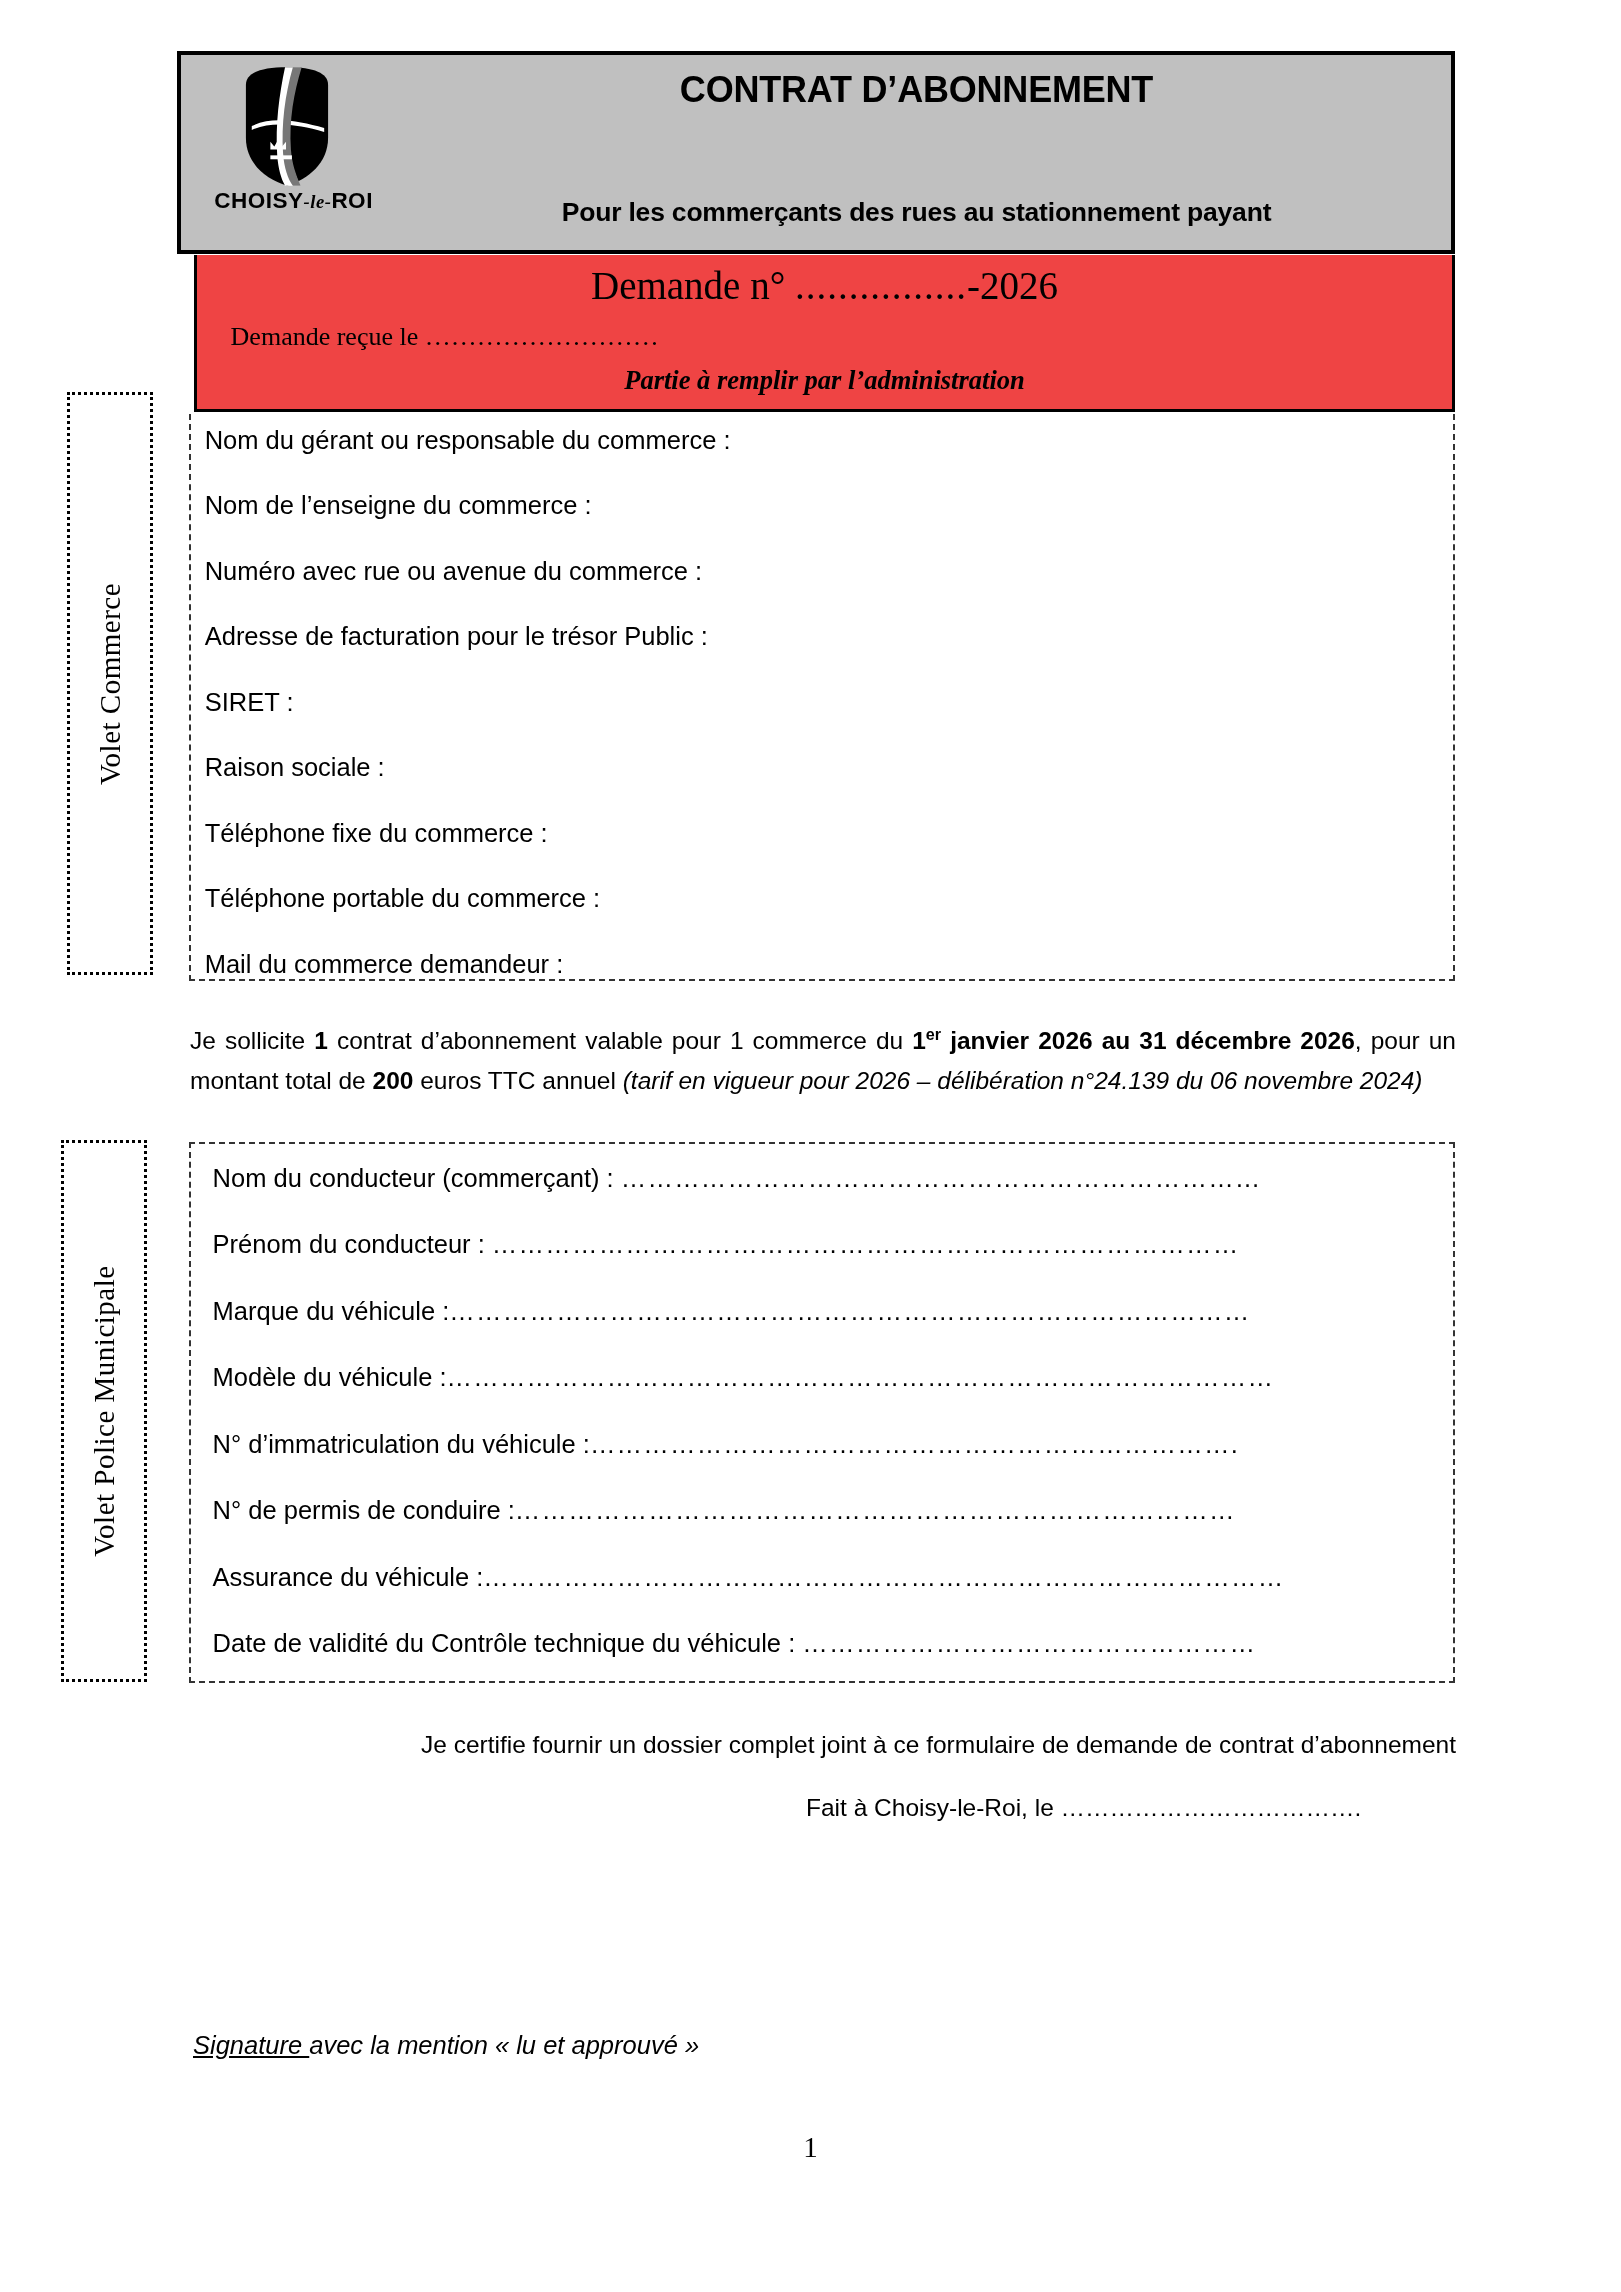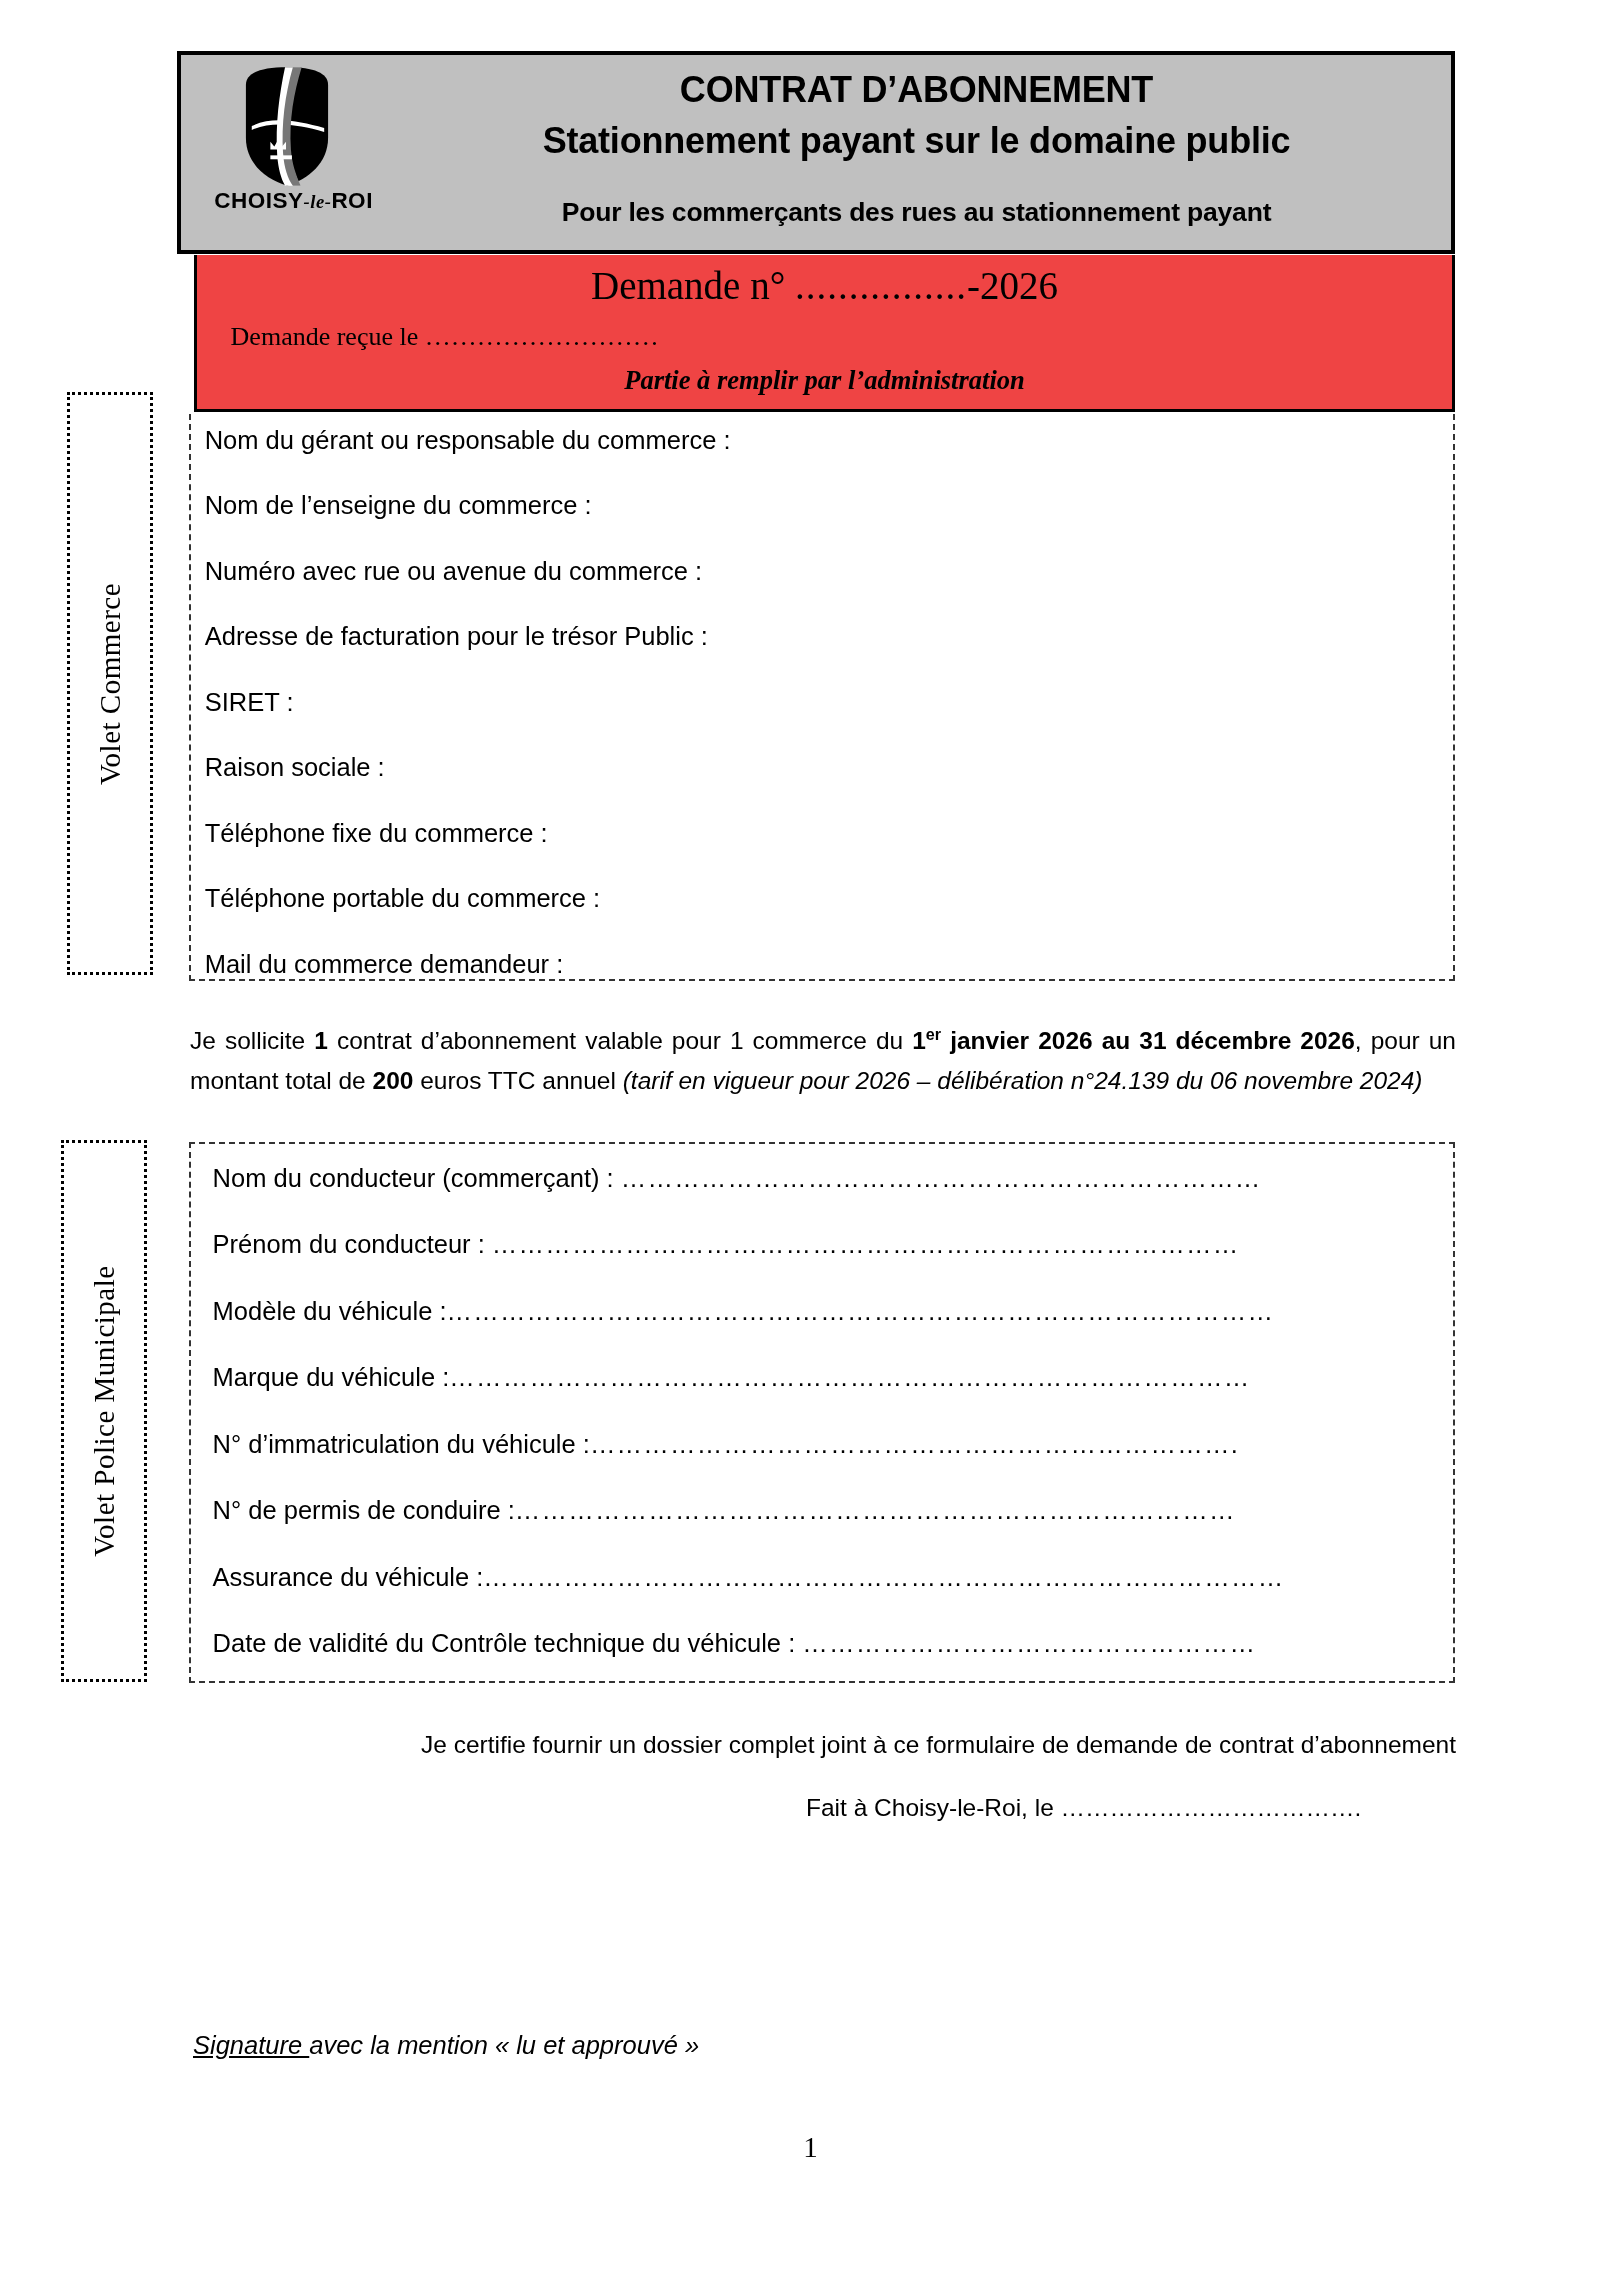--- a/index.html
+++ b/index.html
@@ -261,21 +261,20 @@
         <path d="M52 2 C44 30 40 60 42 90 C43 105 47 116 52 123 L60 123 C55 112 51 100 50 86 C48 56 53 28 61 2 Z" fill="#777777"></path>
         <rect x="29" y="92" width="22" height="4" fill="#ffffff"></rect>
         <path d="M29 86 L29 78 L33 83 L37 76 L41 83 L45 78 L45 86 Z" fill="#ffffff"></path>
       </svg>
       <div class="logo-text">
         <span>CHOISY</span><span class="le">-le-</span><span>ROI</span>
       </div>
     </div>
 
     <div class="title-1">CONTRAT D’ABONNEMENT</div>
-    <div class="title-2">Stationnement payant sur le domaine public</div>
     <div class="title-3">Pour les commerçants des rues au stationnement payant</div>
   </div>
 
   <div class="demande-box">
     <div class="demande-title">
       <span>Demande n° </span><span class="dots">................</span><span>-2026</span>
     </div>
     <div class="demande-recue">Demande reçue le ………………………</div>
     <div class="demande-partie">Partie à remplir par l’administration</div>
   </div>
@@ -300,22 +299,22 @@
     <span>Je sollicite </span><b>1</b><span> contrat d’abonnement valable pour 1 commerce du </span><b><span>1</span><sup>er</sup><span> janvier 2026 au 31 décembre 2026</span></b><span>, pour un montant total de </span><b>200</b><span> euros TTC annuel </span><i>(tarif en vigueur pour 2026 – délibération n°24.139 du 06 novembre 2024)</i>
   </div>
 
   <div class="volet-tab" id="volet-police-tab">
     <span class="vlabel">Volet Police Municipale</span>
   </div>
 
   <div class="fields-box" id="police-fields">
     <div class="field-line"><span>Nom du conducteur (commerçant) : </span><span class="dotline">………………………………………………………………</span></div>
     <div class="field-line"><span>Prénom du conducteur : </span><span class="dotline">…………………………………………………………………………</span></div>
+    <div class="field-line"><span>Marque du véhicule :</span><span class="dotline">………………………………………………………………………………</span></div>
     <div class="field-line"><span>Modèle du véhicule :</span><span class="dotline">…………………………………………………………………………………</span></div>
-    <div class="field-line"><span>Marque du véhicule :</span><span class="dotline">………………………………………………………………………………</span></div>
     <div class="field-line"><span>N° d’immatriculation du véhicule :</span><span class="dotline">……………………………………………………………….</span></div>
     <div class="field-line"><span>N° de permis de conduire :</span><span class="dotline">………………………………………………………………………</span></div>
     <div class="field-line"><span>Assurance du véhicule :</span><span class="dotline">………………………………………………………………………………</span></div>
     <div class="field-line"><span>Date de validité du Contrôle technique du véhicule : </span><span class="dotline">……………………………………………</span></div>
   </div>
 
   <div class="para" id="certifie-para">Je certifie fournir un dossier complet joint à ce formulaire de demande de contrat d’abonnement</div>
   <div id="fait-a">Fait à Choisy-le-Roi, le ……………………………….</div>
 
   <div id="signature-line">

